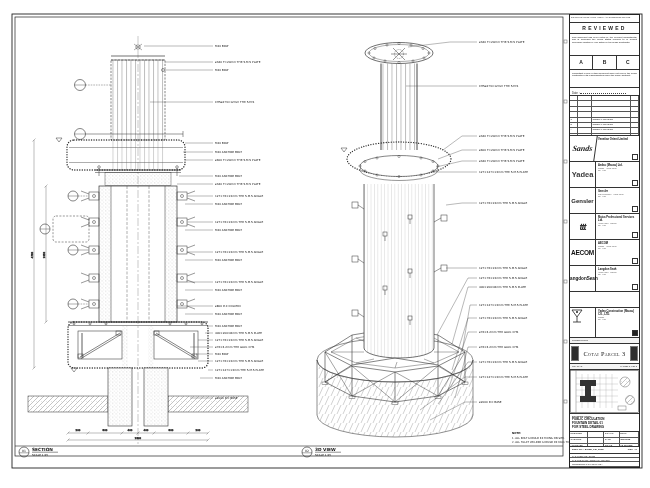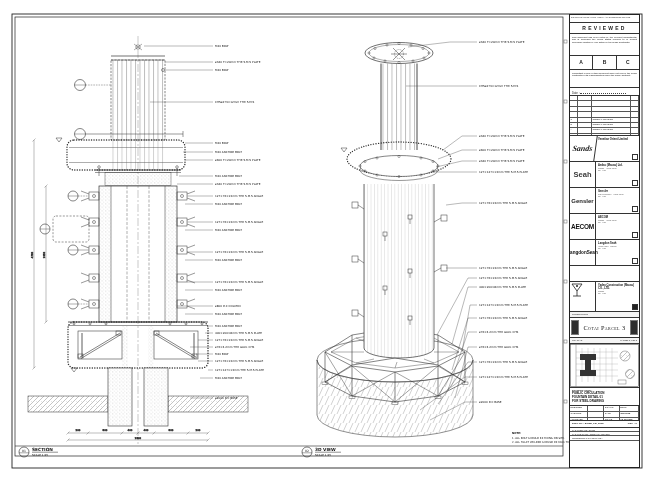--- a/index.html
+++ b/index.html
@@ -503,33 +503,42 @@
   </div>
 
   <div class="row comp" style="height:26px">
     <div class="logo lg-sands">Sands</div>
     <div class="cinfo">
           <div class="cname">Venetian Orient Limited</div>
           <span class="chk"></span>
         </div>
   </div>
   <div class="row comp" style="height:26px">
-    <div class="logo lg-aedas">Seah</div>
+    <div class="logo lg-aedas">Yadea</div>
     <div class="cinfo">
           <div class="cname">Aedas (Macau) Ltd.</div>
           <div class="cline">Macau · Hong Kong</div>
           <div class="cline">Tel · Fax</div>
           <span class="chk"></span>
         </div>
   </div>
   <div class="row comp" style="height:26px">
     <div class="logo lg-gensler">Gensler</div>
     <div class="cinfo">
           <div class="cname">Gensler</div>
           <div class="cline">San Francisco · Hong Kong</div>
+          <div class="cline">Tel · Fax</div>
+          <span class="chk"></span>
+        </div>
+  </div>
+  <div class="row comp" style="height:26px">
+    <div class="logo lg-ttt">ttt</div>
+    <div class="cinfo">
+          <div class="cname">Maica Professional Services Ltd.</div>
+          <div class="cline">Hong Kong · Macau</div>
           <div class="cline">Tel · Fax</div>
           <span class="chk"></span>
         </div>
   </div>
   <div class="row comp" style="height:26px">
     <div class="logo lg-aecom">AECOM</div>
     <div class="cinfo">
           <div class="cname">AECOM</div>
           <div class="cline">Macau · Hong Kong</div>
           <div class="cline">Tel · Fax</div>

